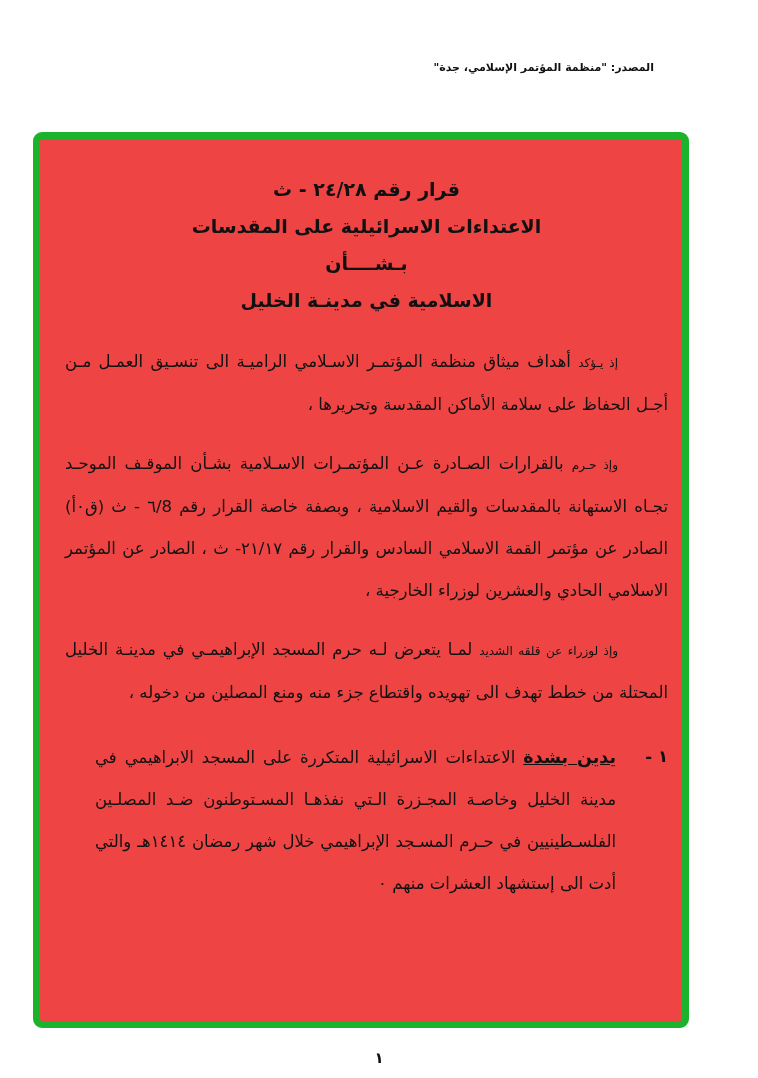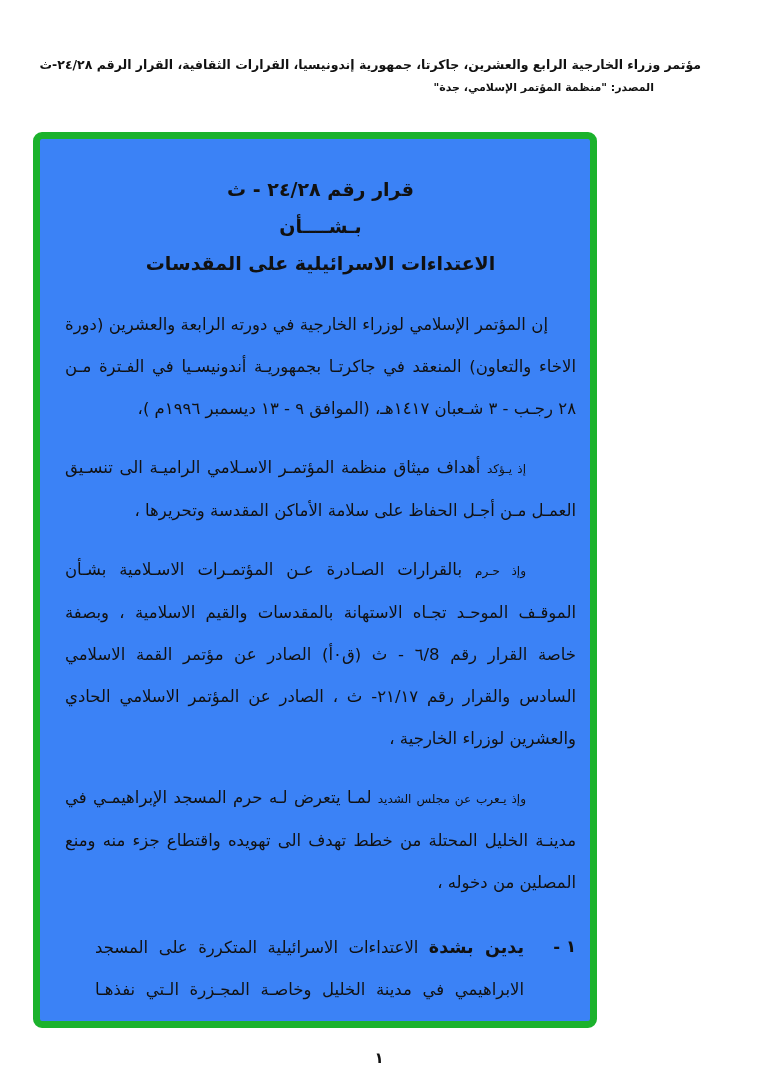--- a/index.html
+++ b/index.html
@@ -36,26 +36,26 @@
     font-weight: bold;
     line-height: 20px;
     padding-right: 47px;
     margin-top: 3px;
   }
   
   .doc-box {
     position: absolute;
     left: 33px;
     top: 132px;
-    width: 564px;
+    width: 656px;
     height: 896px;
     border: 7px solid #1bb22c;
     border-radius: 9px;
     box-sizing: border-box;
-    background: #3b82f6;
+    background: #ef4444;
     overflow: hidden;
   }
   .doc-content {
     padding: 32px 14px 0 25px;
     color: #111111;
   }
   
   .title-block {
     text-align: center;
     font-weight: bold;
@@ -84,59 +84,58 @@
   }
   .item-marker {
     flex: 0 0 52px;
     font-weight: bold;
     white-space: nowrap;
   }
   .item-text {
     flex: 1 1 auto;
     text-align: justify;
   }
-  .item-text strong { font-weight: bold; font-size: 17.5px; }
+  .item-text strong { font-weight: bold; font-size: 17.5px; text-decoration: underline; }
   
   .page-number {
     position: absolute;
     bottom: 11px;
     left: 0;
     right: 0;
     text-align: center;
     font-size: 15px;
     font-weight: bold;
     color: #111111;
   }
 </style>
 </head>
 <body>
 
 <div class="page">
 
   <div class="header">
-    <div class="header-line1">مؤتمر وزراء الخارجية الرابع والعشرين، جاكرتا، جمهورية إندونيسيا، القرارات الثقافية، القرار الرقم ٢٤/٢٨-ث</div>
     <div class="header-line2">المصدر:  "منظمة المؤتمر الإسلامي، جدة"</div>
   </div>
 
   <div class="doc-box" style="border-color: rgb(27, 178, 44);">
     <div class="doc-content">
 
       <div class="title-block">
         <div>قرار رقم ٢٤/٢٨ - ث</div>
+        <div>الاعتداءات الاسرائيلية على المقدسات</div>
         <div>بـشــــأن</div>
-        <div>الاعتداءات الاسرائيلية على المقدسات</div>
+        <div>الاسلامية في مدينـة الخليل</div>
       </div>
 
-      <p class="body-par"><span>إن المؤتمر الإسلامي لوزراء الخارجية في دورته الرابعة والعشرين  (دورة الاخاء والتعاون) المنعقد في جاكرتـا بجمهوريـة أندونيسـيا في الفـترة مـن ٢٨ رجـب - ٣ شـعبان ١٤١٧هـ، (الموافق ٩ - ١٣ ديسمبر ١٩٩٦م )،</span></p>
 
       <p class="body-par lead-par"><strong>إذ يـؤكد</strong><span> أهداف ميثاق منظمة المؤتمـر الاسـلامي الراميـة الى تنسـيق العمـل مـن أجـل الحفاظ على سلامة الأماكن المقدسة وتحريرها ،</span></p>
 
       <p class="body-par lead-par"><strong>وإذ حـرم</strong><span> بالقرارات الصـادرة عـن المؤتمـرات الاسـلامية بشـأن الموقـف الموحـد تجـاه الاستهانة بالمقدسات والقيم الاسلامية ، وبصفة خاصة القرار رقم ٦/8 - ث (ق٠أ) الصادر عن مؤتمر القمة الاسلامي السادس والقرار رقم ٢١/١٧- ث ، الصادر عن المؤتمر الاسلامي الحادي والعشرين لوزراء الخارجية ،</span></p>
 
-      <p class="body-par lead-par"><strong>وإذ يـعرب عن مجلس الشديد</strong><span> لمـا يتعرض لـه حرم المسجد الإبراهيمـي في مدينـة الخليل المحتلة من خطط تهدف الى تهويده واقتطاع جزء منه ومنع المصلين من دخوله ،</span></p>
+      <p class="body-par lead-par"><strong>وإذ لوزراء عن قلقه الشديد</strong><span> لمـا يتعرض لـه حرم المسجد الإبراهيمـي في مدينـة الخليل المحتلة من خطط تهدف الى تهويده واقتطاع جزء منه ومنع المصلين من دخوله ،</span></p>
 
 
       <div class="list-item">
         <div class="item-marker">١ -</div>
         <div class="item-text"><strong>يدين بشدة</strong><span> الاعتداءات الاسرائيلية المتكررة على المسجد الابراهيمي في مدينة الخليل وخاصـة المجـزرة الـتي نفذهـا المسـتوطنون ضـد المصلـين الفلسـطينيين في حـرم المسـجد الإبراهيمي خلال شهر رمضان ١٤١٤هـ والتي أدت الى إستشهاد العشرات منهم ٠</span></div>
       </div>
 
     </div>
   </div>
 

